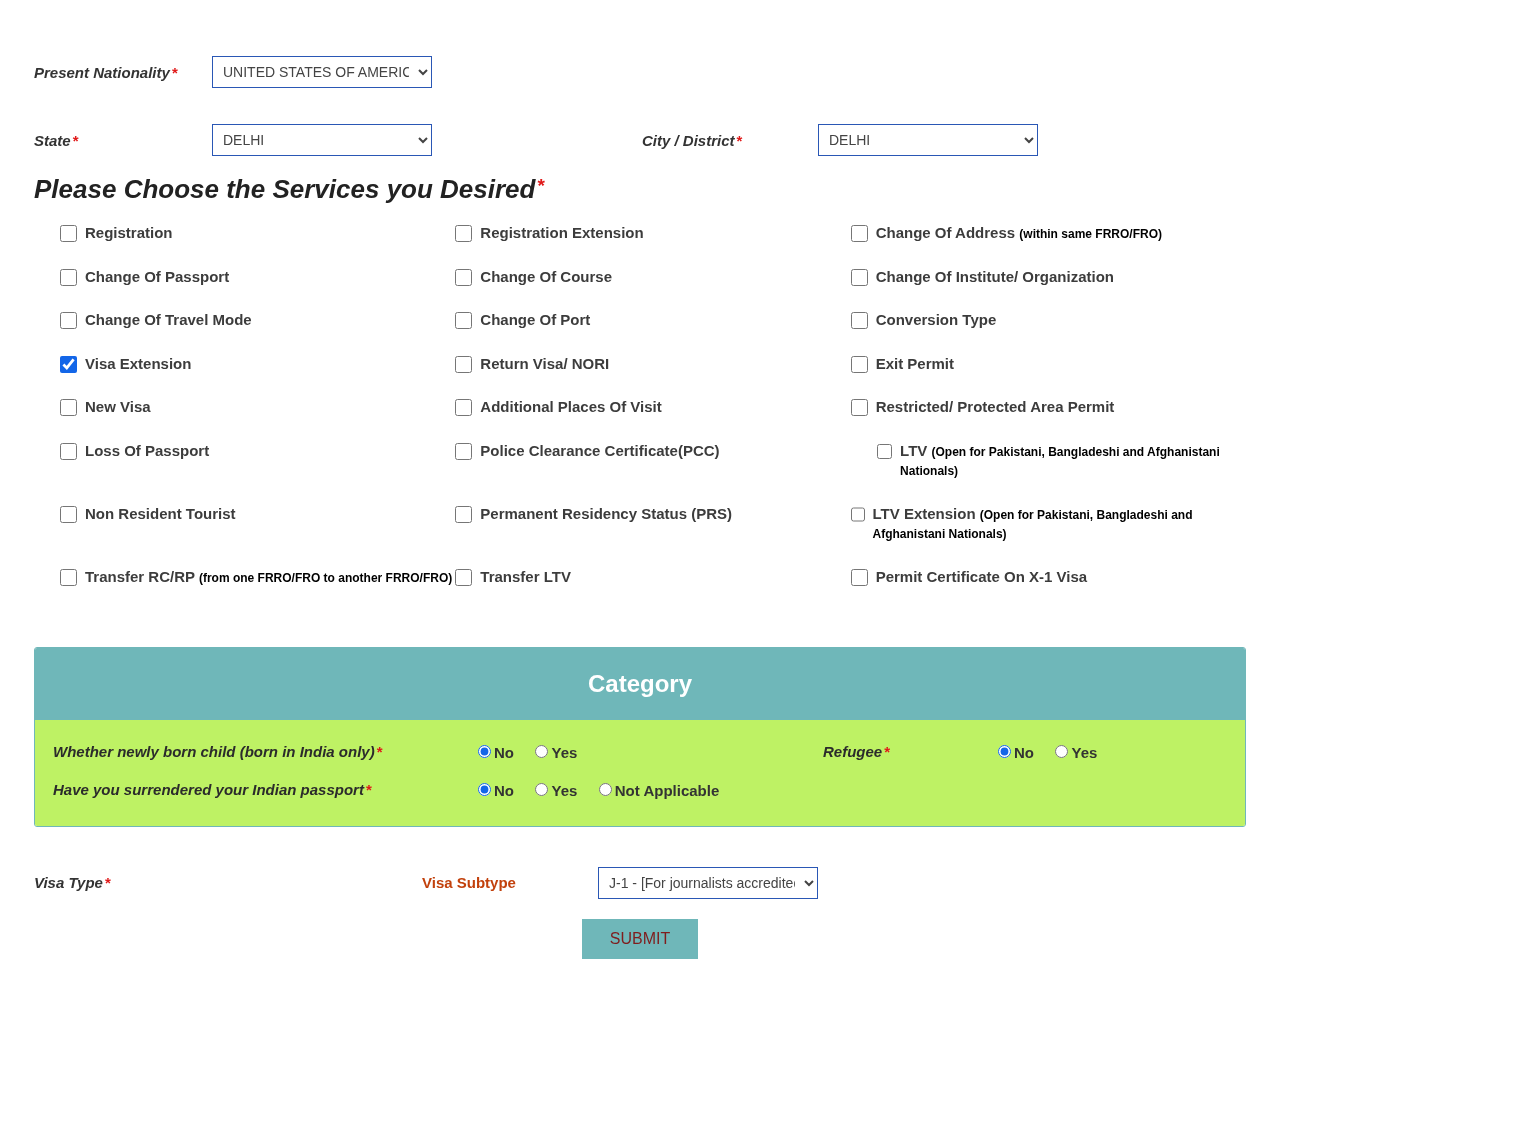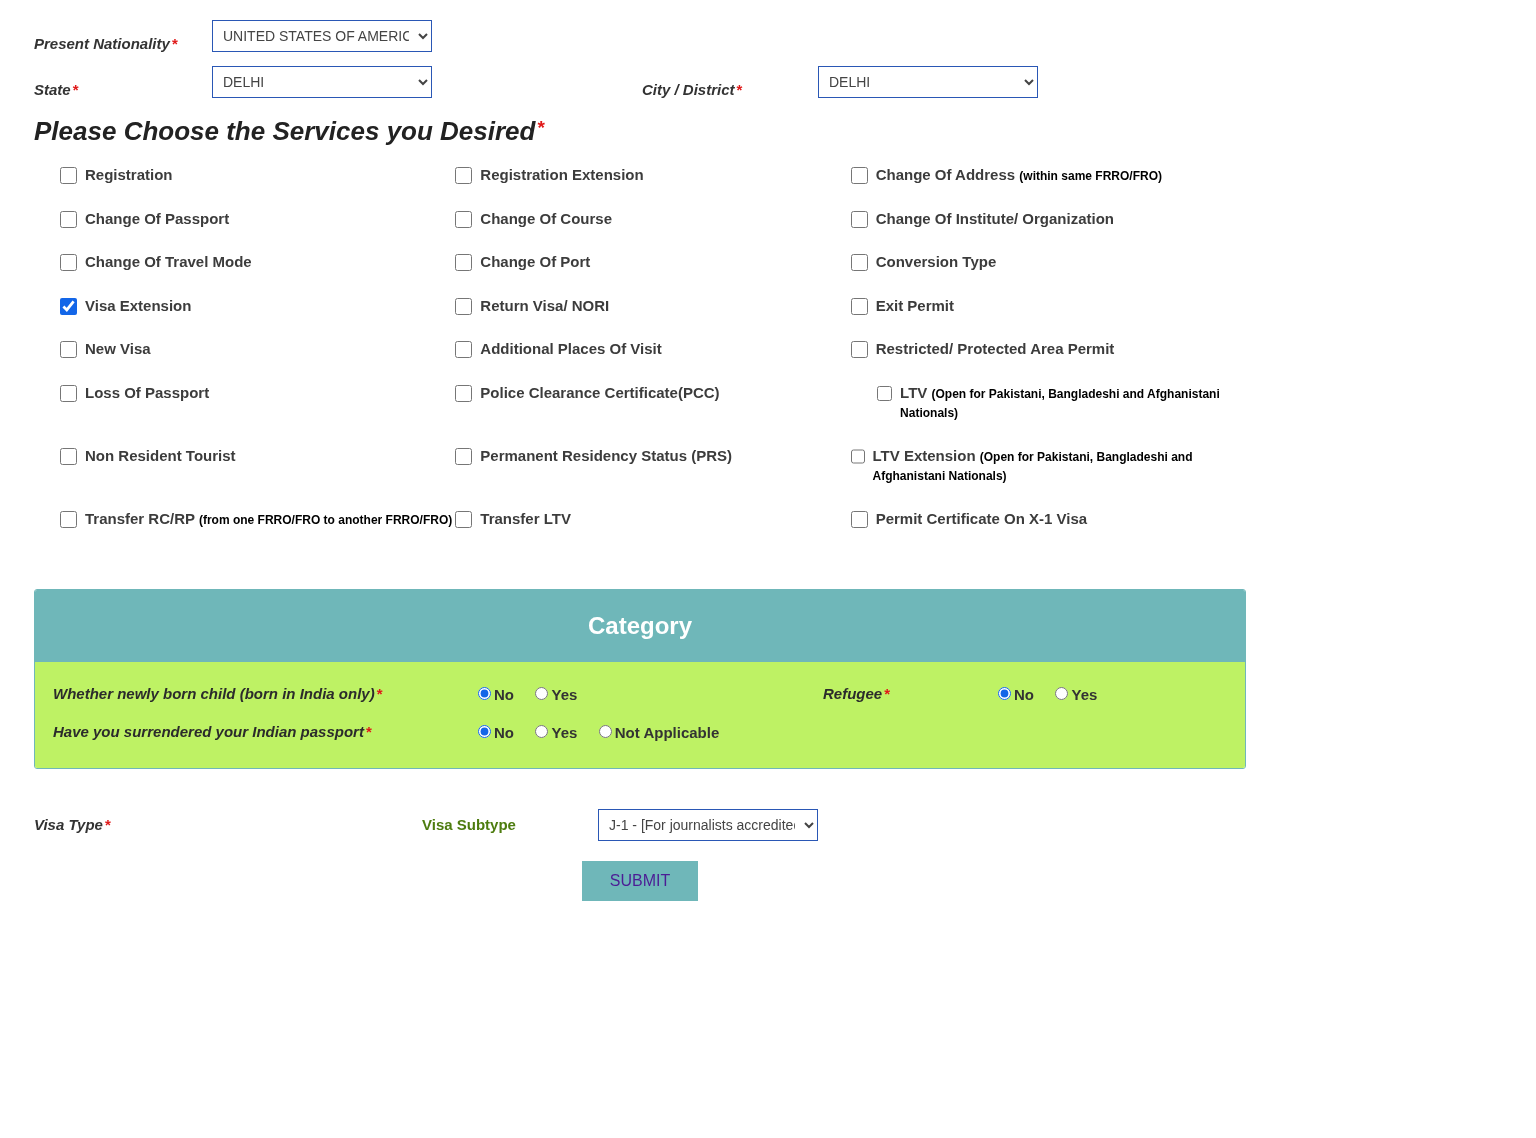--- a/index.html
+++ b/index.html
@@ -4,21 +4,21 @@
 <style>
   * { box-sizing: border-box; }
   body {
     font-family: "Segoe UI", Arial, sans-serif;
     background: #fff;
     margin: 0;
     padding: 20px 34px;
     color: #2b2b2b;
     width: 1280px;
   }
-  .row { display: flex; align-items: flex-end; margin-bottom: 14px; }
+  .row { display: flex; align-items: center; margin-bottom: 14px; margin-top: 36px; }
   .field-label {
     font-style: italic;
     font-weight: 600;
     color: #333;
     font-size: 15px;
   }
   .req { color: #e01919; font-style: normal; margin-left: 2px; font-weight: 700; }
   select {
     border: 1px solid #2a57b5;
     background: #fff;
@@ -87,26 +87,26 @@
   .refugee-col { display:flex; align-items:center; }
   .refugee-col .cat-label { width:170px; }
 
   .bottom-row {
     display:flex;
     align-items:center;
     margin-bottom: 20px;
   }
   .bottom-row .field-label { width:178px; }
   .bottom-row .subtype-label {
-    font-weight:600; font-size:15px; color:#4d7c0f; margin-left:210px; width: 176px;
+    font-weight:600; font-size:15px; color:#c2410c; margin-left:210px; width: 176px;
   }
   .submit-wrap { text-align:center; }
   .submit-btn {
     background:#6fb7b9;
-    color:#4c1d95;
+    color:#7f1d1d;
     border:none;
     font-size:16px;
     padding: 11px 28px;
     cursor:pointer;
   }
 </style>
 </head>
 <body>
 
 <div class="row">

